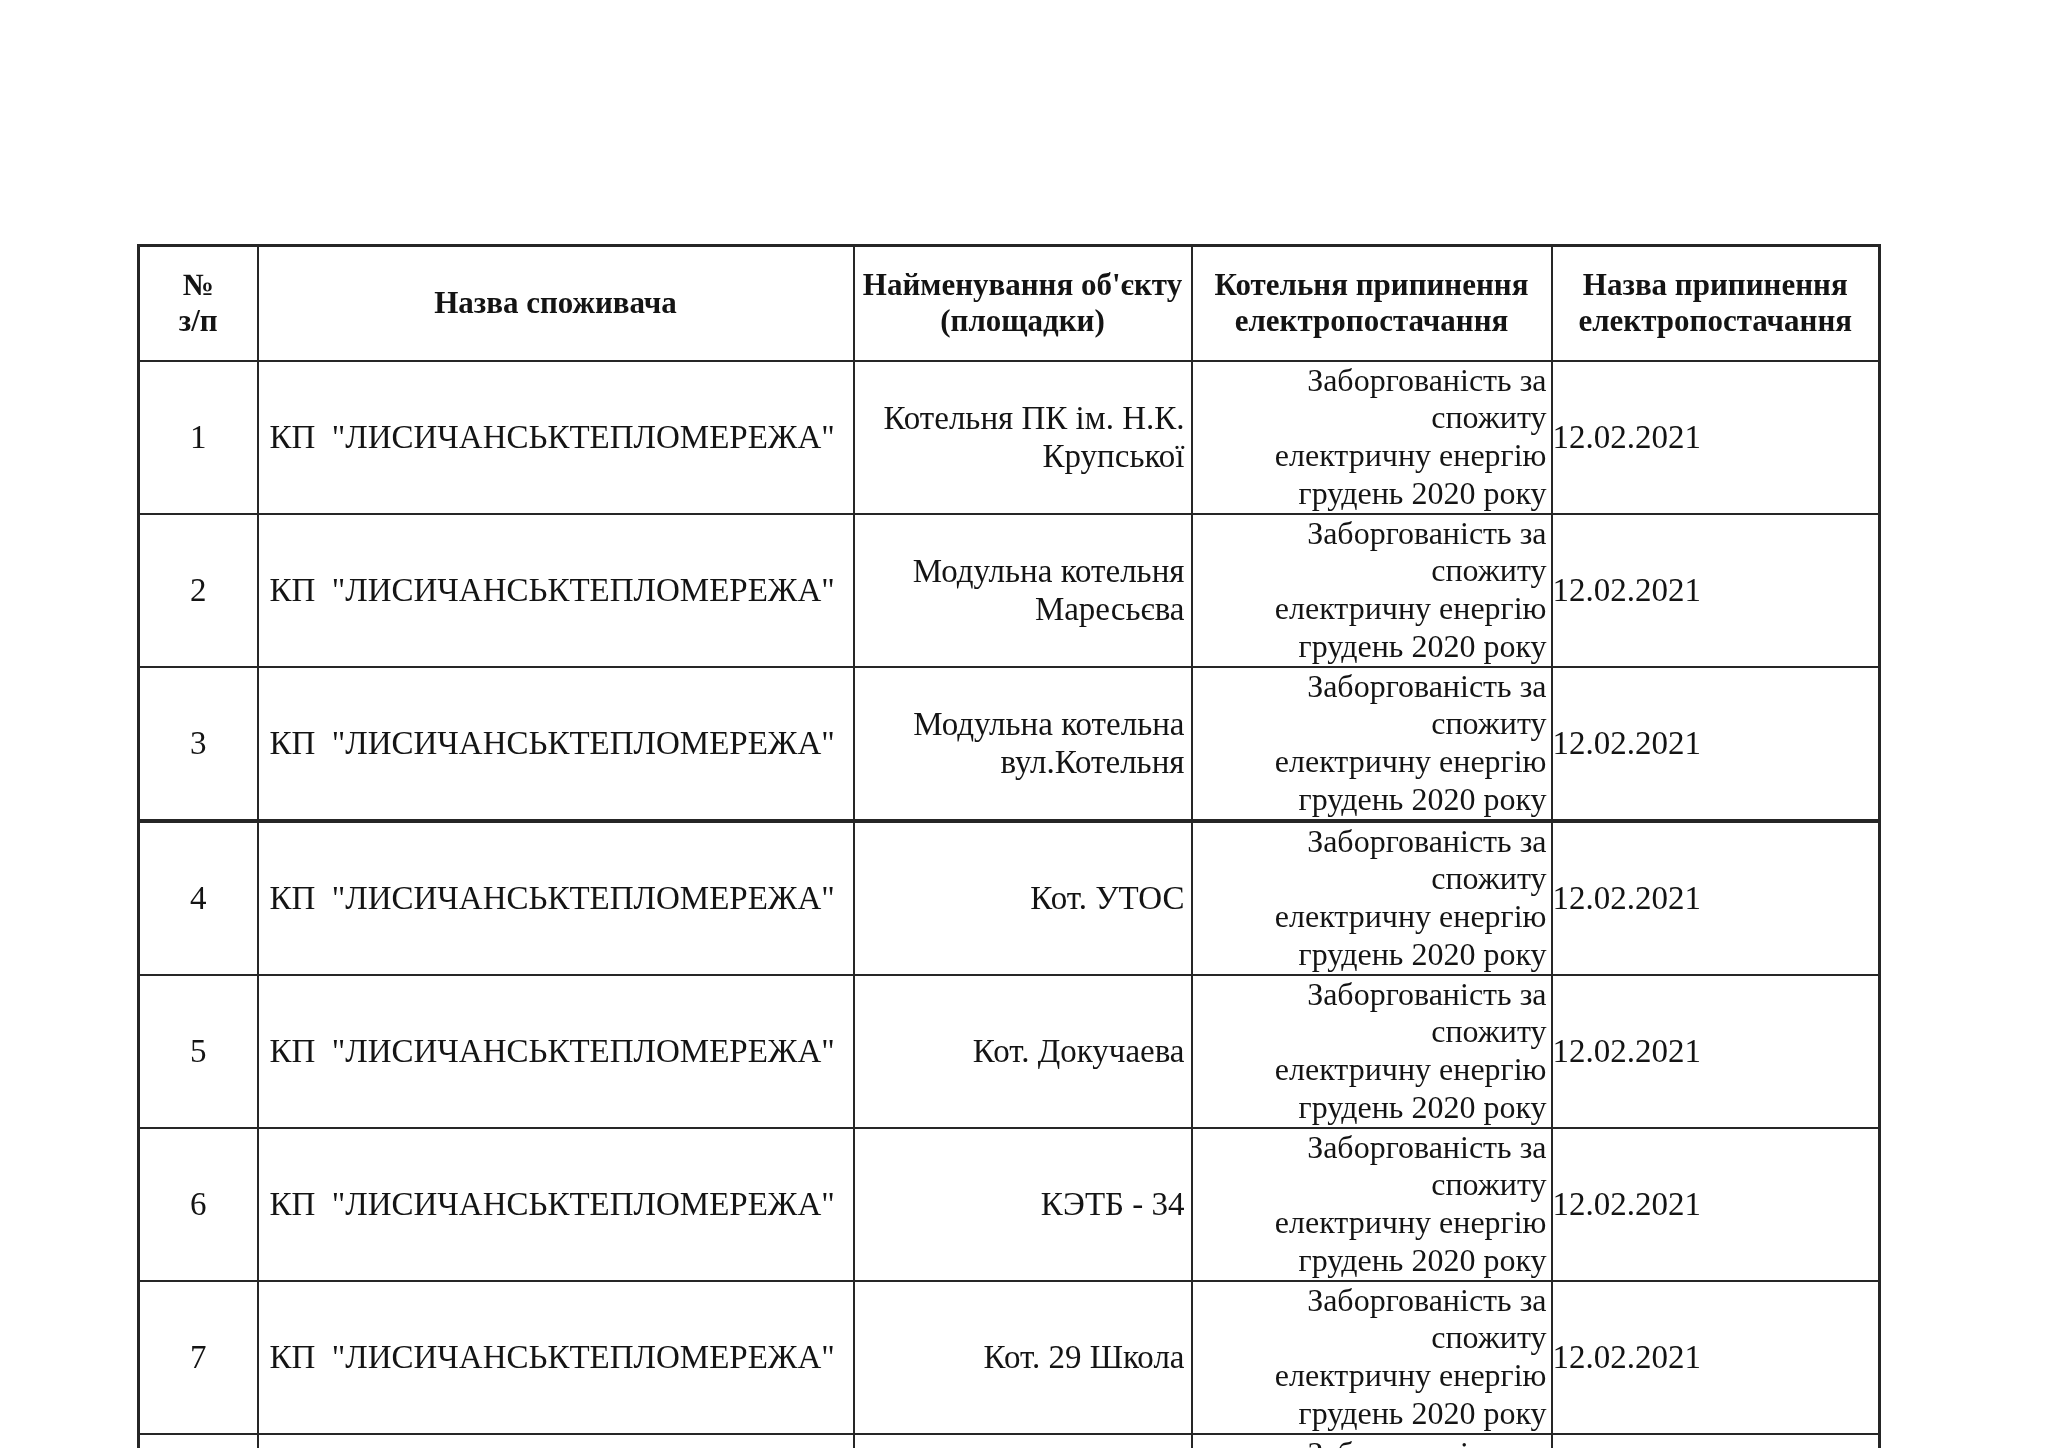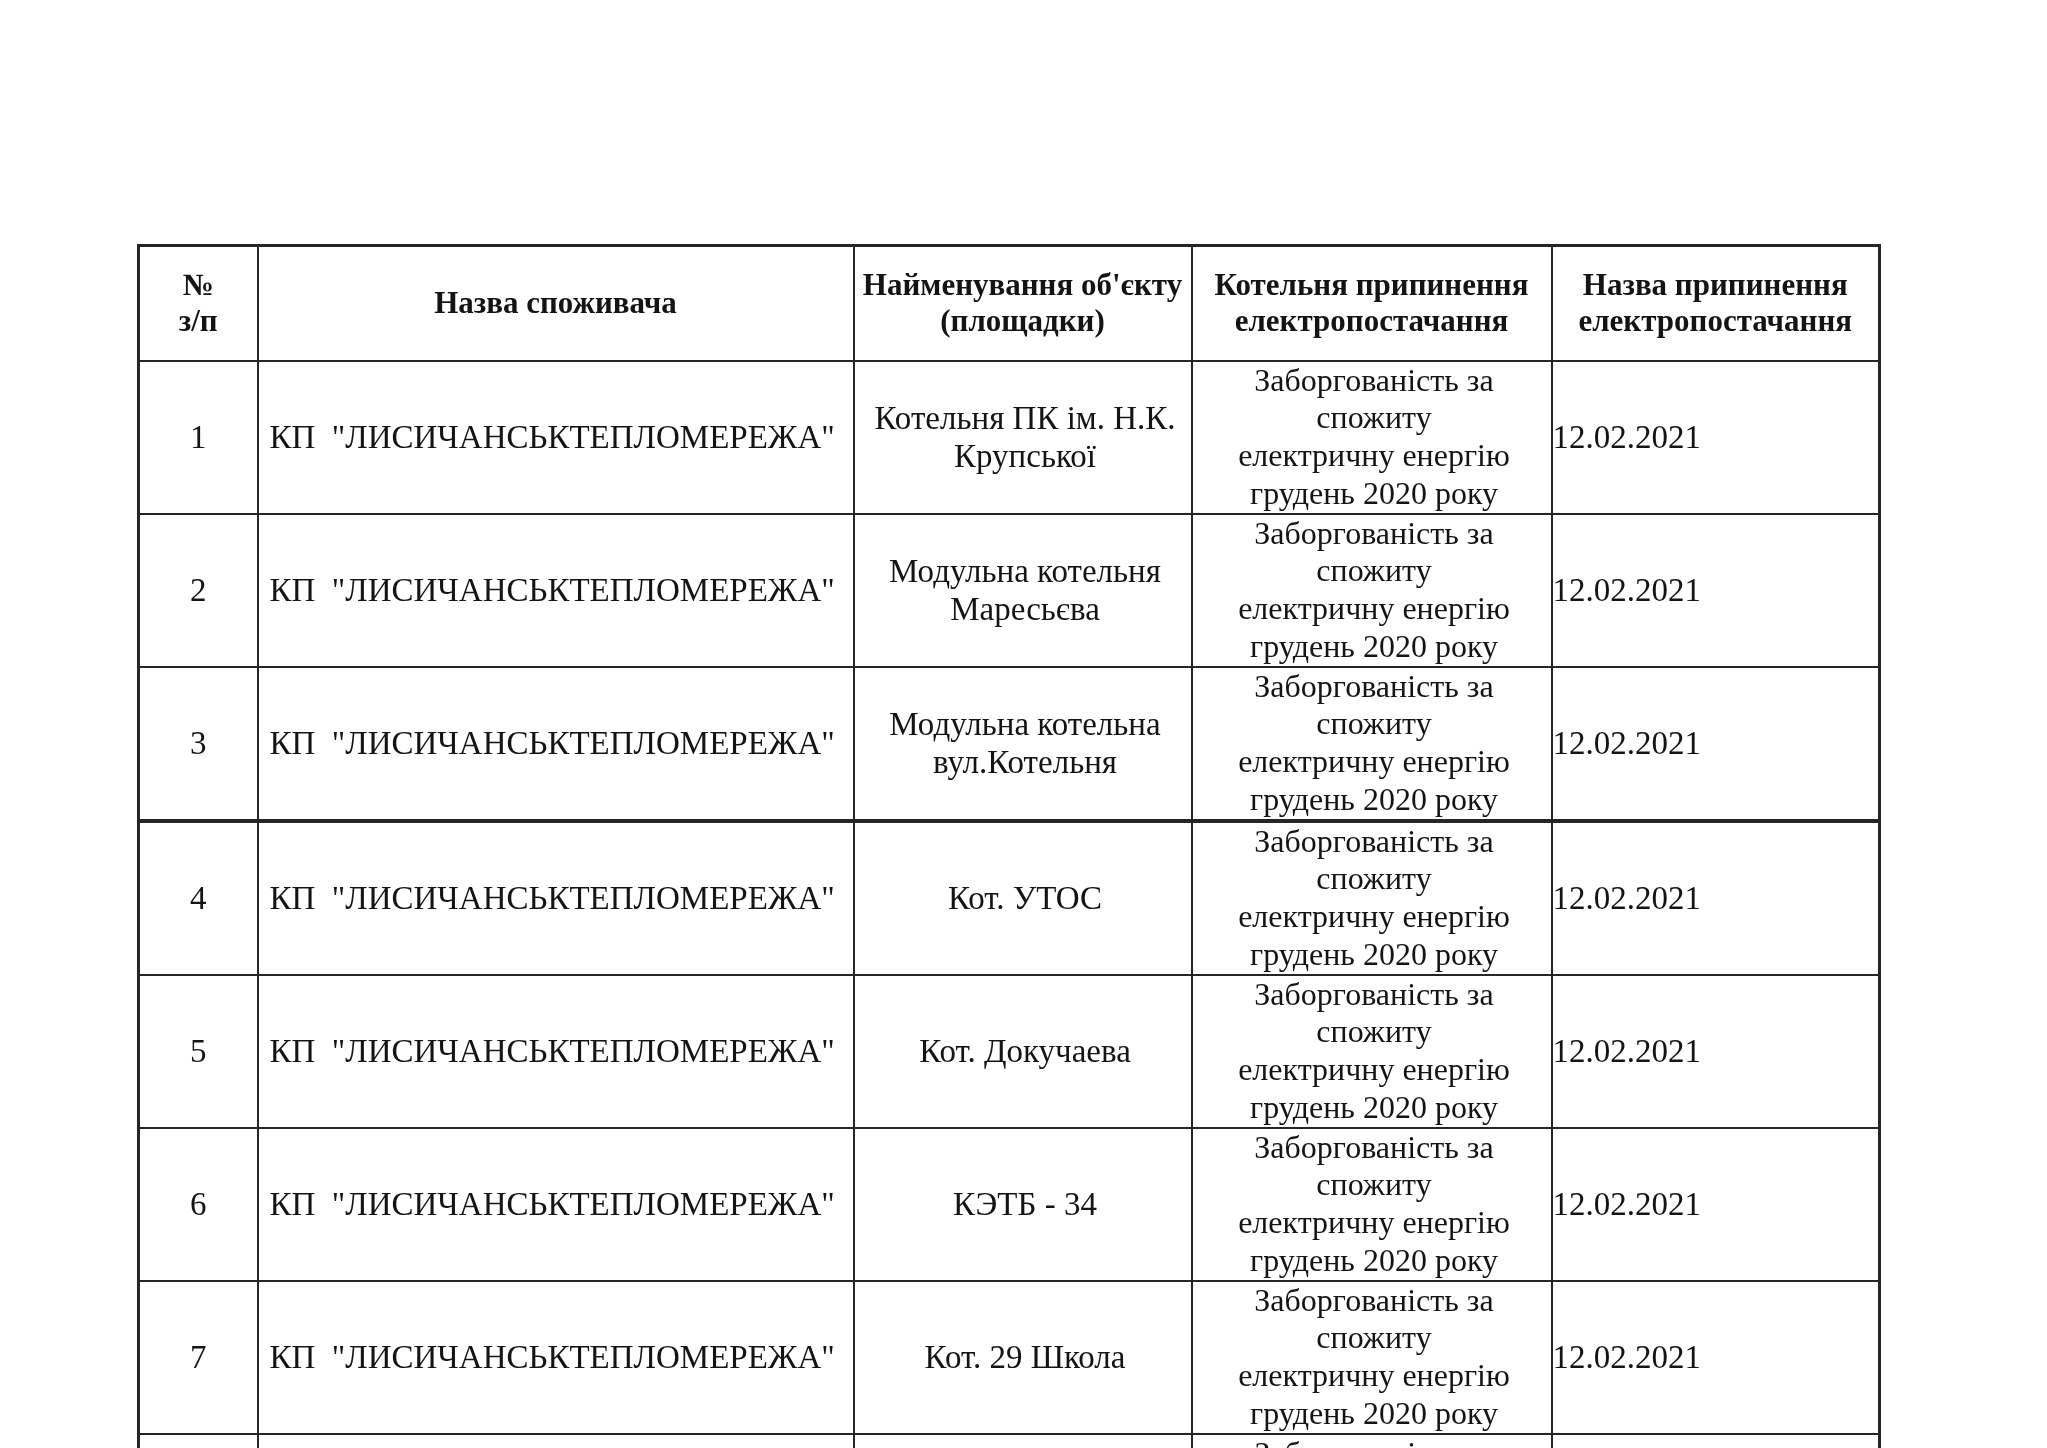--- a/index.html
+++ b/index.html
@@ -48,28 +48,28 @@
     text-align: center;
   }
   td.c-consumer {
     font-size: 33px;
     text-align: left;
     padding-left: 11px;
     padding-right: 6px;
   }
   td.c-object {
     font-size: 33px;
-    text-align: center;
+    text-align: right;
     line-height: 1.16;
     padding-left: 11px;
     padding-right: 6px;
   }
   td.c-reason {
     font-size: 32px;
-    text-align: center;
+    text-align: right;
     line-height: 1.18;
     padding-left: 9px;
     padding-right: 4px;
     margin-left: 12px;
   }
   td.c-date {
     font-size: 33px;
     text-align: left;
   }
   tr.header-row { height: 115px; }

